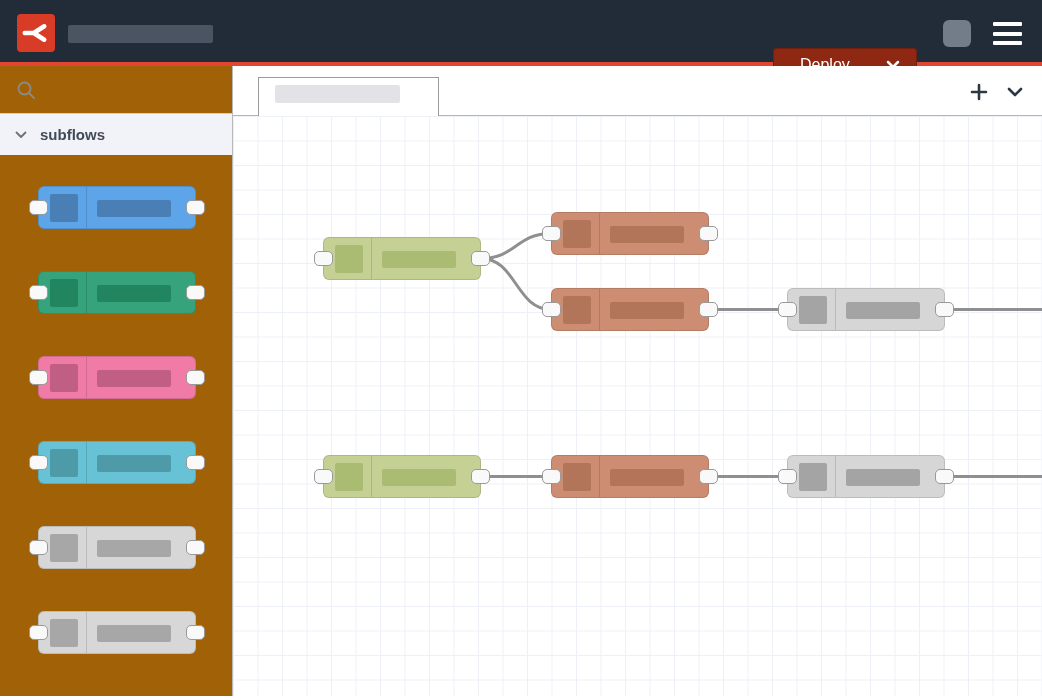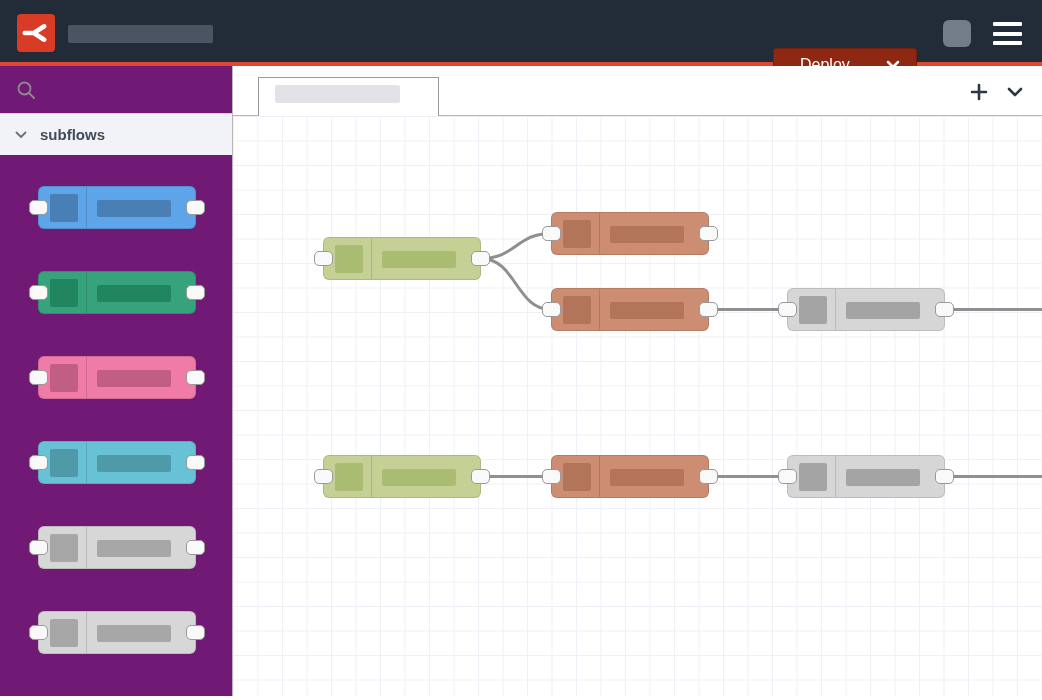--- a/index.html
+++ b/index.html
@@ -12,21 +12,21 @@
   .logo { position:absolute; left:17px; top:14px; width:38px; height:38px; background:#d83b26; border-radius:4px; display:flex; align-items:center; justify-content:center; }
   .ws-name { position:absolute; left:68px; top:25px; width:145px; height:18px; background:#4a5462; border-radius:2px; }
   .deploy-btn { position:absolute; right:125px; top:20px; width:144px; height:33px; background:#8e2812; border:1px solid #72200c; border-radius:3px; display:flex; align-items:center; justify-content:space-between; padding:0 16px 0 26px; cursor:pointer;margin-top:28px; }
   .deploy-btn span { color:#fff; font-size:16px; }
   .user-btn { position:absolute; right:71px; top:20px; width:28px; height:27px; background:#737d89; border-radius:6px; cursor:pointer; }
   .menu-btn { position:absolute; right:20px; top:22px; width:29px; height:23px; display:flex; flex-direction:column; justify-content:space-between; cursor:pointer; }
   .menu-btn i { display:block; height:4px; background:#fff; border-radius:1px; }
 
   
   #main { display:flex; height:630px; }
-  #palette { width:233px; border-right:1px solid #b9b9b9; background:#701a75; }
+  #palette { width:233px; border-right:1px solid #b9b9b9; background:#a16207; }
   .search-row { height:48px; border-bottom:1px solid #cfcfcf; display:flex; align-items:center; padding-left:16px; position:relative; }
   .search-row input { position:absolute; left:42px; top:10px; width:175px; height:28px; border:none; outline:none; font-size:14px; background:transparent; }
   .category-row { height:41px; background:#f2f3f9; display:flex; align-items:center; padding-left:15px; cursor:pointer; }
   .category-row .cat-label { margin-left:13px; font-size:15px; font-weight:600; color:#414a56; }
   #palette-list { padding-top:31px; }
   #palette-list .node { margin:0 0 42px 38px; }
 
   
   .node { position:relative; width:158px; height:43px; border-radius:6px; border:1px solid rgba(0,0,0,0.12); cursor:pointer; }
   .node.abs { position:absolute; }

